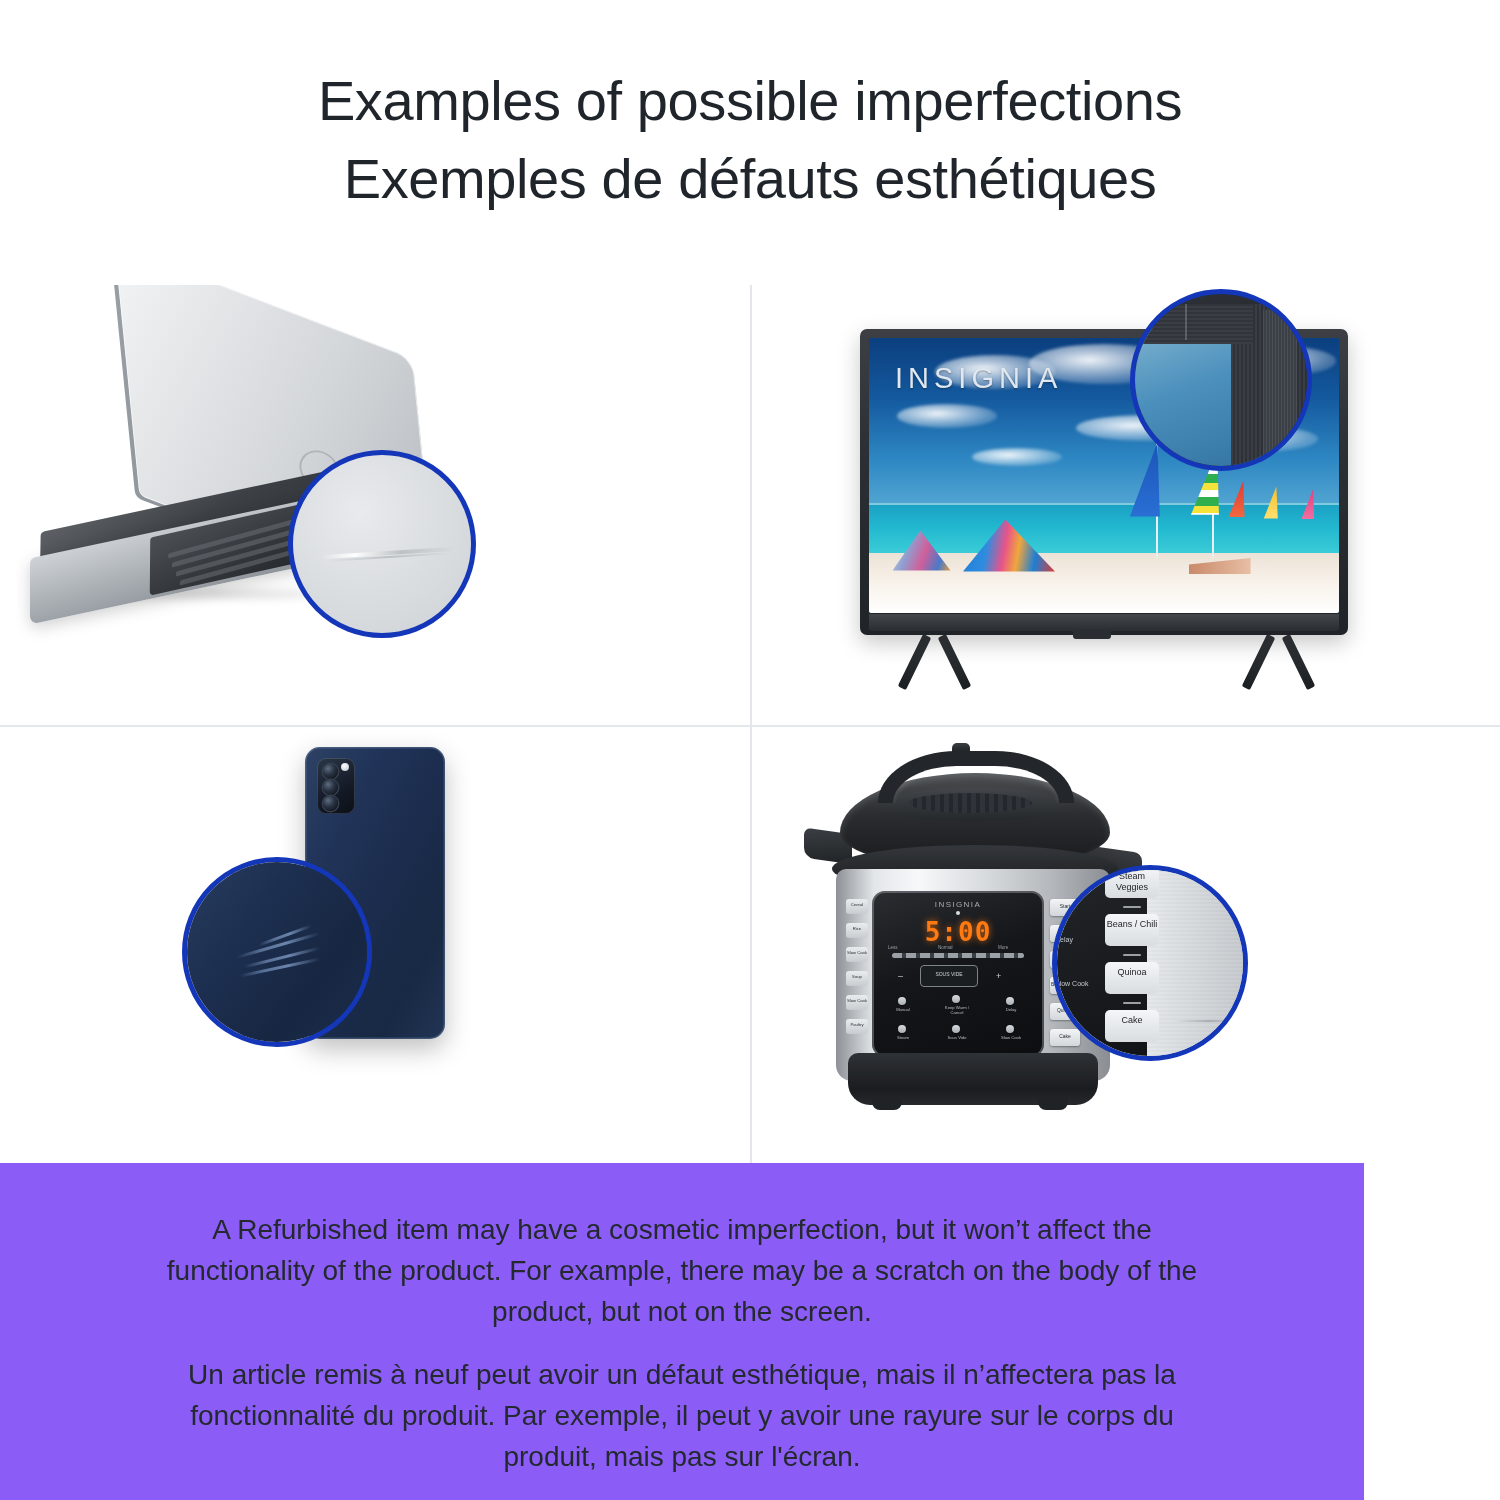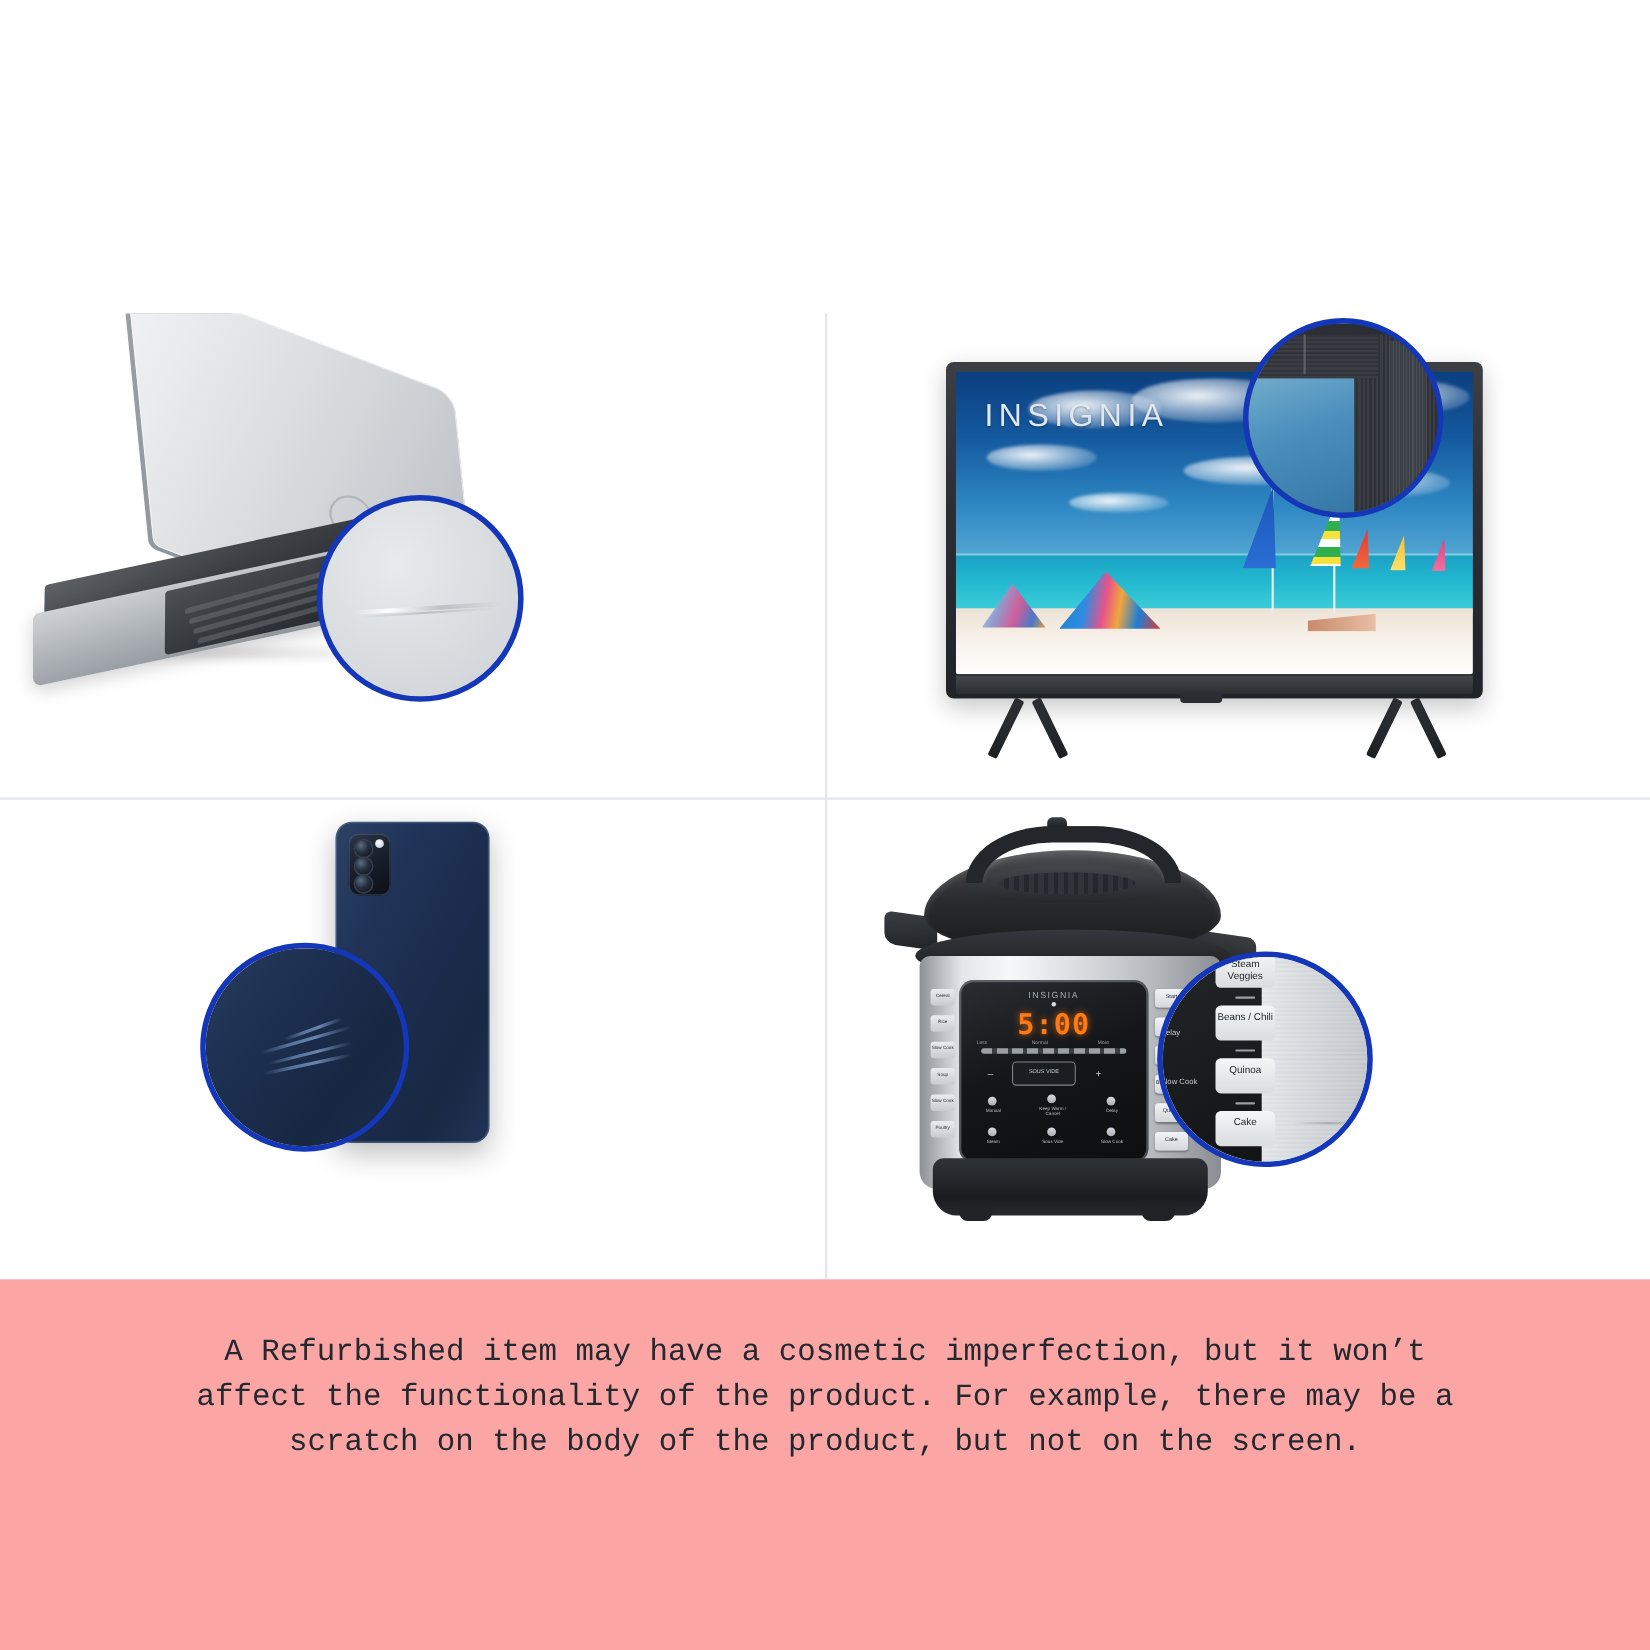--- a/index.html
+++ b/index.html
@@ -464,40 +464,43 @@
   }
   .ck-ring-left {
     position:absolute; left: -2px; width: 36px; height: 12px;
     color:#c5cad0; font-size: 7px;
   }
 
   
   .bottom {
     position: absolute;
     left: 0; top: 1163px;
-    width: 1500px; height: 337px;
-    background: #fca5a5;
+    width: 1364px; height: 337px;
+    background: #8b5cf6;
     padding: 0 150px;
-    font-family: Liberation Mono, monospace;
   }
   .para {
     text-align: center;
     color: #23292f;
     font-size: 28px;
     line-height: 41px;
     font-weight: 400;
   }
   .para.en { padding-top: 46px; }
   .para.fr { padding-top: 22px; }
 </style>
 </head>
 <body>
 
 <div id="page">
 
+  <div class="title-block">
+    <div class="title-line">Examples of possible imperfections</div>
+    <div class="title-line">Exemples de défauts esthétiques</div>
+  </div>
 
   <div class="grid">
     <div class="vdiv"></div>
     <div class="hdiv"></div>
 
     <div class="cell cell-tl">
       <div class="lap-wrap">
         <div class="lap-shadow"></div>
         <div class="lap-lid-edge"></div>
         <div class="lap-lid"></div>
@@ -676,15 +679,16 @@
           <div class="ck-ring-btn" style="top:140px">Cake</div>
 
           <div class="ck-ring-scr" style="top:150px"></div>
         </div>
       </div>
     </div>
   </div>
 
   <div class="bottom">
     <p class="para en">A Refurbished item may have a cosmetic imperfection, but it won’t affect the functionality of the product. For example, there may be a scratch on the body of the product, but not on the screen.</p>
+    <p class="para fr">Un article remis à neuf peut avoir un défaut esthétique, mais il n’affectera pas la fonctionnalité du produit. Par exemple, il peut y avoir une rayure sur le corps du produit, mais pas sur l'écran.</p>
   </div>
 
 </div>
 
 </body></html>

